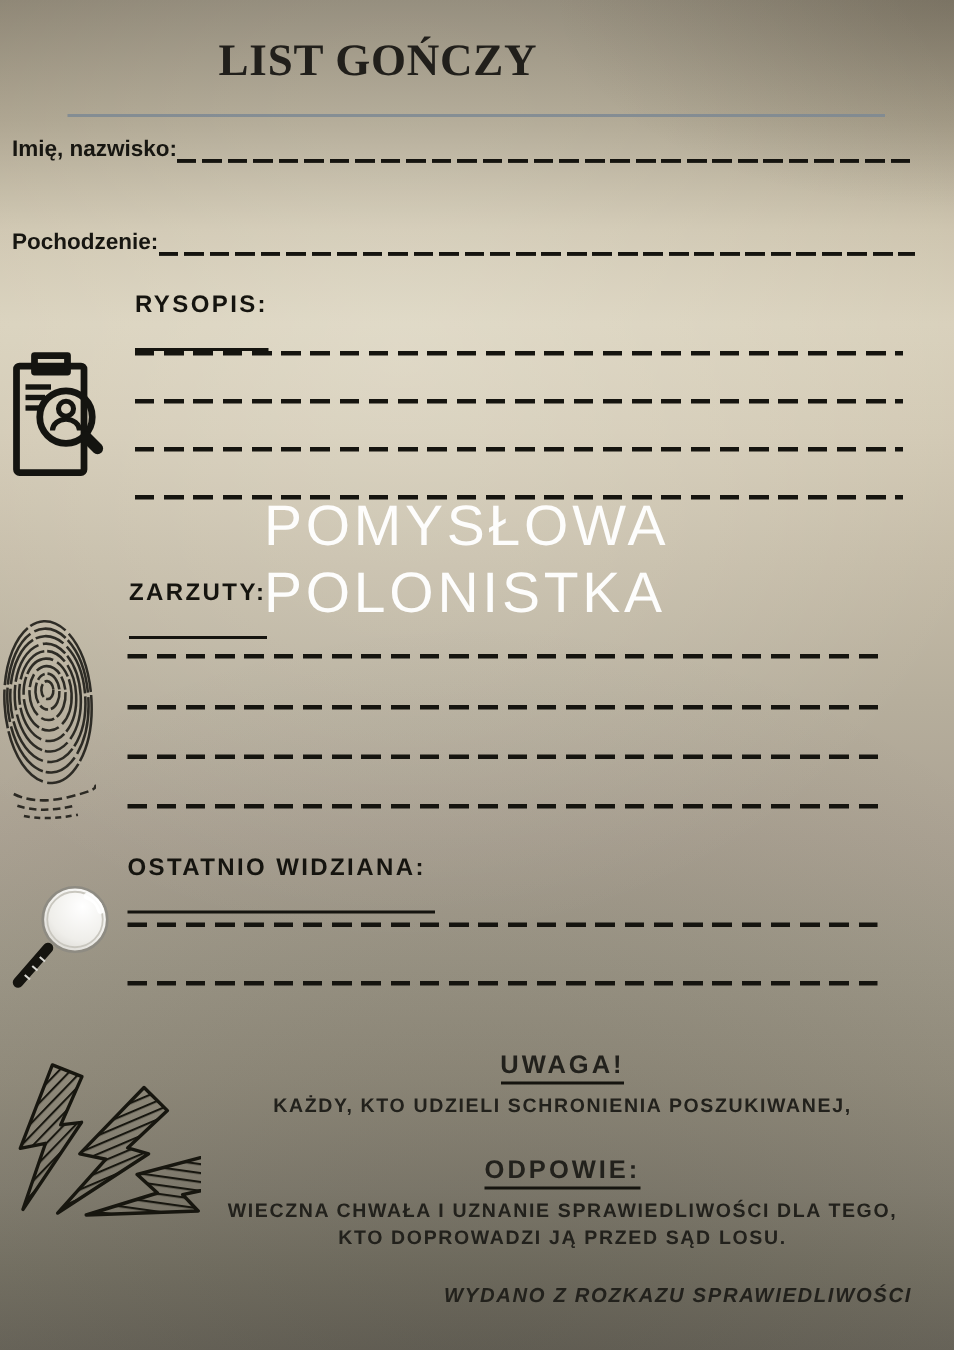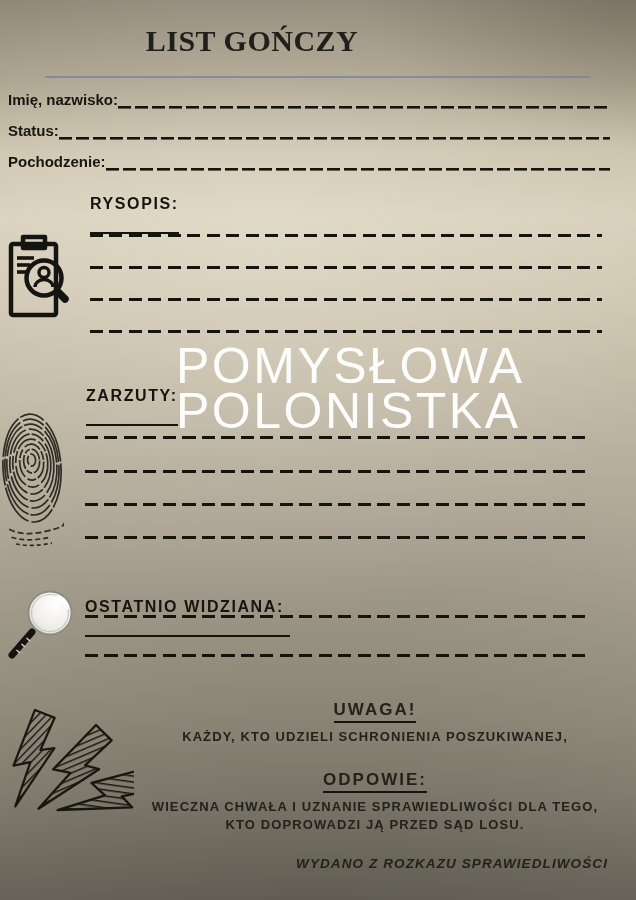--- a/index.html
+++ b/index.html
@@ -34,22 +34,22 @@
   }
   .sec-head{
     font-size:16px;font-weight:bold;letter-spacing:1.6px;color:#15140f;
     border-bottom:2.5px solid #15140f;padding-bottom:19px;display:inline-block;white-space:nowrap;
   }
   .dash-line{
     height:3px;
     background-image:repeating-linear-gradient(to right,#15140f 0,#15140f 13px,transparent 13px,transparent 19.5px);
   }
   .watermark{
-    top:344px;left:176px;z-index:6;
-    color:rgba(255,255,255,0.96);font-size:50px;line-height:45px;
+    top:329px;left:176px;z-index:6;
+    color:rgba(255,255,255,0.96);font-size:38px;line-height:45px;
     letter-spacing:2.5px;font-weight:normal;white-space:nowrap;
   }
   .notice{
     top:700px;left:130px;width:490px;text-align:center;color:#22211c;
   }
   .notice-head{
     font-size:17px;font-weight:bold;letter-spacing:2px;
     border-bottom:2.5px solid #15140f;display:inline-block;padding-bottom:1px;margin-bottom:5px;
   }
   .notice-line{font-size:13px;font-weight:bold;letter-spacing:1.1px;line-height:18px;}
@@ -63,24 +63,20 @@
 </head>
 <body>
 
 <div class="poster">
 
   <div class="abs title">LIST GOŃCZY</div>
   <div class="abs rule"></div>
 
   <div class="abs form-row" style="top:91px;">
     <span class="form-label">Imię, nazwisko:</span>
-    <span class="fill-line"></span>
-  </div>
-  <div class="abs form-row" style="top:122px;">
-    <span class="form-label">Status:</span>
     <span class="fill-line"></span>
   </div>
   <div class="abs form-row" style="top:153px;">
     <span class="form-label">Pochodzenie:</span>
     <span class="fill-line"></span>
   </div>
 
   <div class="abs" style="top:195px;left:90px;">
     <span class="sec-head">RYSOPIS:</span>
   </div>
@@ -129,21 +125,21 @@
       <path d="M10,135 Q26,139 46,136" stroke-dasharray="4 3"></path>
     </g>
   </svg>
 
   <div class="abs dash-line" style="top:436px;left:85px;width:507px;"></div>
   <div class="abs dash-line" style="top:470px;left:85px;width:507px;"></div>
   <div class="abs dash-line" style="top:503px;left:85px;width:507px;"></div>
   <div class="abs dash-line" style="top:536px;left:85px;width:507px;"></div>
 
   <div class="abs" style="top:570px;left:85px;">
-    <span class="sec-head" style="padding-right:6px;margin-top:28px;">OSTATNIO WIDZIANA:</span>
+    <span class="sec-head" style="padding-right:6px;">OSTATNIO WIDZIANA:</span>
   </div>
 
   <svg class="abs" style="top:586px;left:6px;" width="76" height="78" viewBox="0 0 76 78" aria-hidden="true">
     <defs>
       <radialGradient id="lensg" cx="0.62" cy="0.30" r="0.95">
         <stop offset="0" stop-color="#ffffff"></stop>
         <stop offset="0.55" stop-color="#efeeea"></stop>
         <stop offset="0.85" stop-color="#d8d6d0"></stop>
         <stop offset="1" stop-color="#bdbbb4"></stop>
       </radialGradient>

